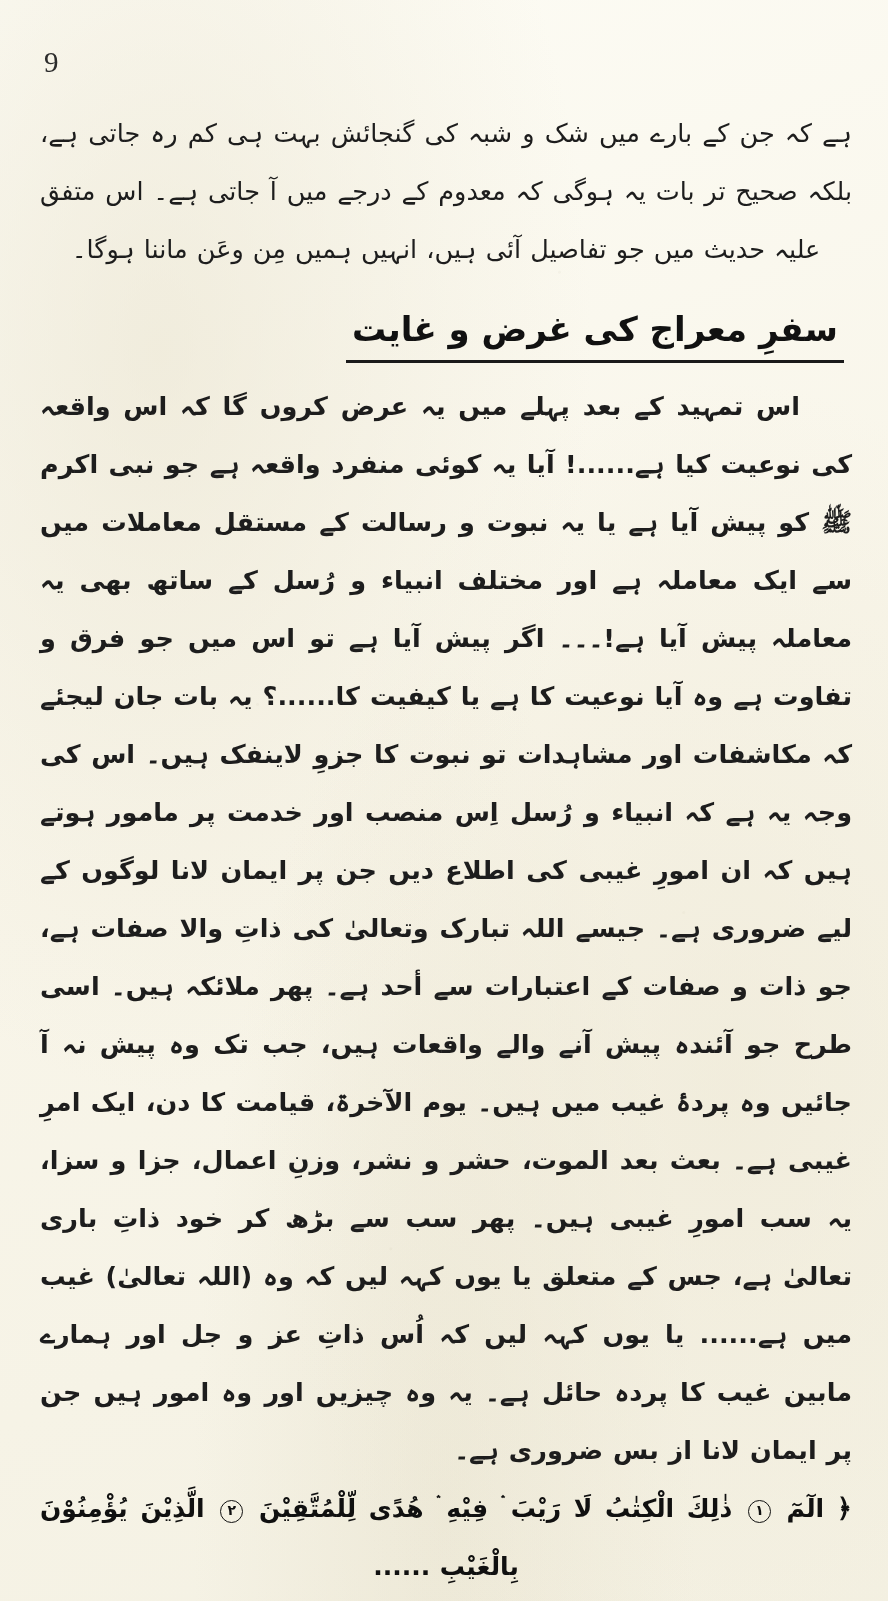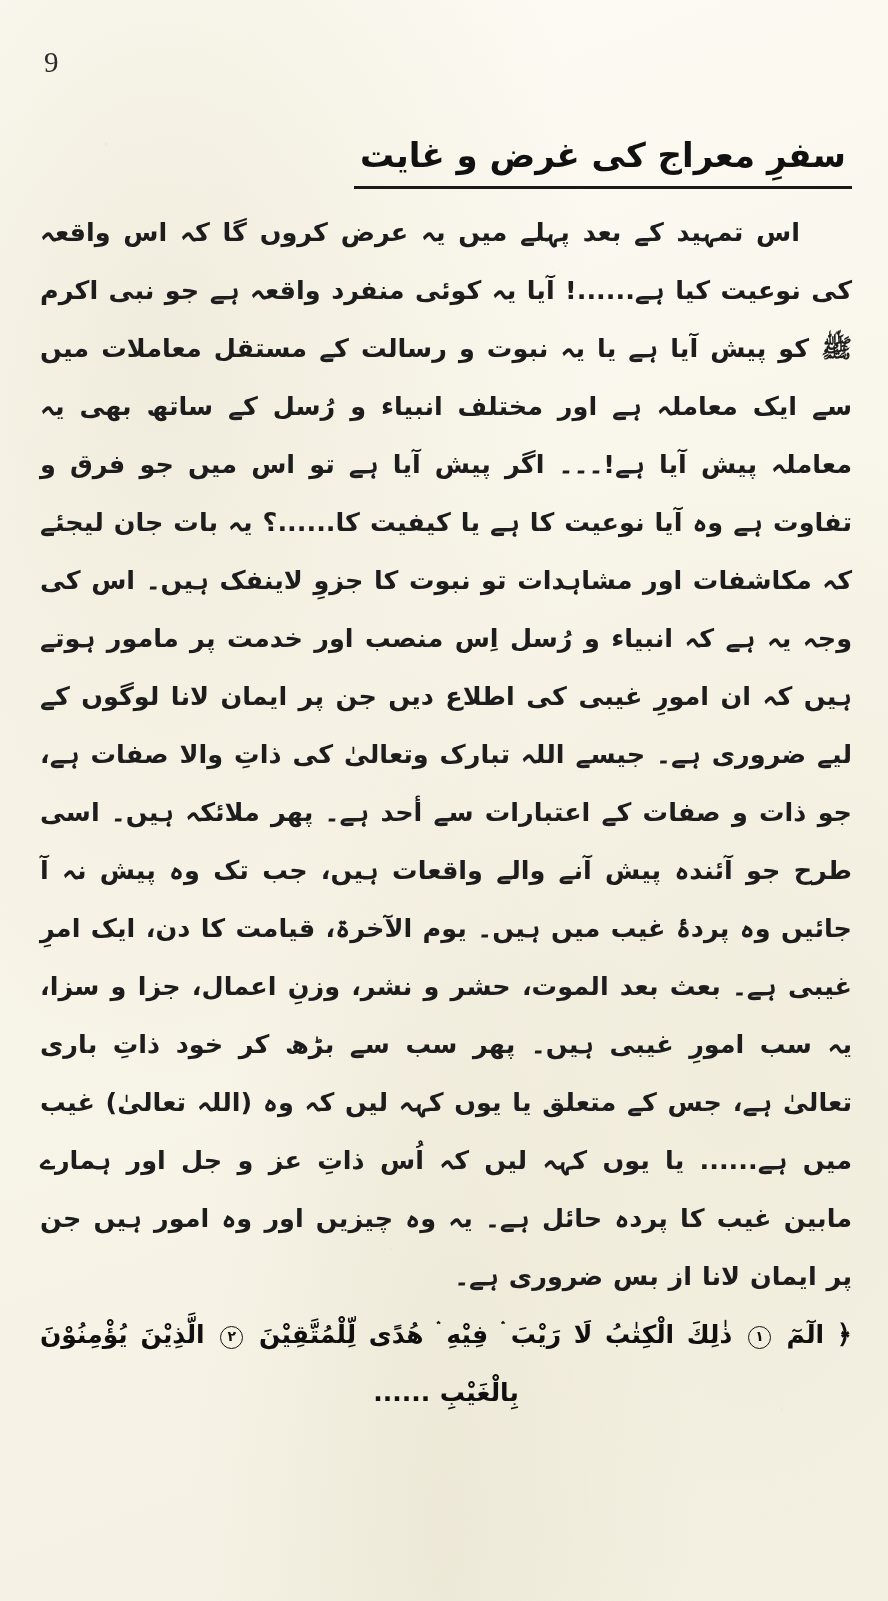--- a/index.html
+++ b/index.html
@@ -66,21 +66,21 @@
     color: #1d1d1d;
     margin: 0;
     text-align: justify;
     text-align-last: right;
     word-spacing: 1px;
   }
   .para.indent { text-indent: 52px; font-weight: bold; }
   .para.last-center { text-align-last: center; }
 
   .heading-wrap {
-    margin: 26px 0 14px 0;
+    margin: 26px 8px 14px 0;
     text-align: right;
   }
   .heading {
     display: inline-block;
     font-family: "DejaVu Sans", "Liberation Sans", sans-serif;
     font-size: 34px;
     line-height: 50px;
     color: #111111;
     font-weight: 600;
     padding: 0 6px 6px 6px;
@@ -112,20 +112,21 @@
 </head>
 <body>
 
 <div class="page">
   <div class="grain"></div>
 
   <div class="folio">9</div>
 
   <div class="content">
 
+    <p class="para last-center">ہے کہ جن کے بارے میں شک و شبہ کی گنجائش بہت ہی کم رہ جاتی ہے، بلکہ صحیح تر بات یہ ہوگی کہ معدوم کے درجے میں آ جاتی ہے۔ اس متفق علیہ حدیث میں جو تفاصیل آئی ہیں، انہیں ہمیں مِن وعَن ماننا ہوگا۔</p>
 
     <div class="heading-wrap">
       <span class="heading">سفرِ معراج کی غرض و غایت</span>
     </div>
 
     <p class="para indent">اس تمہید کے بعد پہلے میں یہ عرض کروں گا کہ اس واقعہ کی نوعیت کیا ہے......! آیا یہ کوئی منفرد واقعہ ہے جو نبی اکرم ﷺ کو پیش آیا ہے یا یہ نبوت و رسالت کے مستقل معاملات میں سے ایک معاملہ ہے اور مختلف انبیاء و رُسل کے ساتھ بھی یہ معاملہ پیش آیا ہے!۔۔۔ اگر پیش آیا ہے تو اس میں جو فرق و تفاوت ہے وہ آیا نوعیت کا ہے یا کیفیت کا......؟ یہ بات جان لیجئے کہ مکاشفات اور مشاہدات تو نبوت کا جزوِ لاینفک ہیں۔ اس کی وجہ یہ ہے کہ انبیاء و رُسل اِس منصب اور خدمت پر مامور ہوتے ہیں کہ ان امورِ غیبی کی اطلاع دیں جن پر ایمان لانا لوگوں کے لیے ضروری ہے۔ جیسے اللہ تبارک وتعالیٰ کی ذاتِ والا صفات ہے، جو ذات و صفات کے اعتبارات سے أحد ہے۔ پھر ملائکہ ہیں۔ اسی طرح جو آئندہ پیش آنے والے واقعات ہیں، جب تک وہ پیش نہ آ جائیں وہ پردۂ غیب میں ہیں۔ یوم الآخرۃ، قیامت کا دن، ایک امرِ غیبی ہے۔ بعث بعد الموت، حشر و نشر، وزنِ اعمال، جزا و سزا، یہ سب امورِ غیبی ہیں۔ پھر سب سے بڑھ کر خود ذاتِ باری تعالیٰ ہے، جس کے متعلق یا یوں کہہ لیں کہ وہ (اللہ تعالیٰ) غیب میں ہے...... یا یوں کہہ لیں کہ اُس ذاتِ عز و جل اور ہمارے مابین غیب کا پردہ حائل ہے۔ یہ وہ چیزیں اور وہ امور ہیں جن پر ایمان لانا از بس ضروری ہے۔</p>
 
 
     <p class="para quran last-center">
       <span class="brace">﴿</span>

